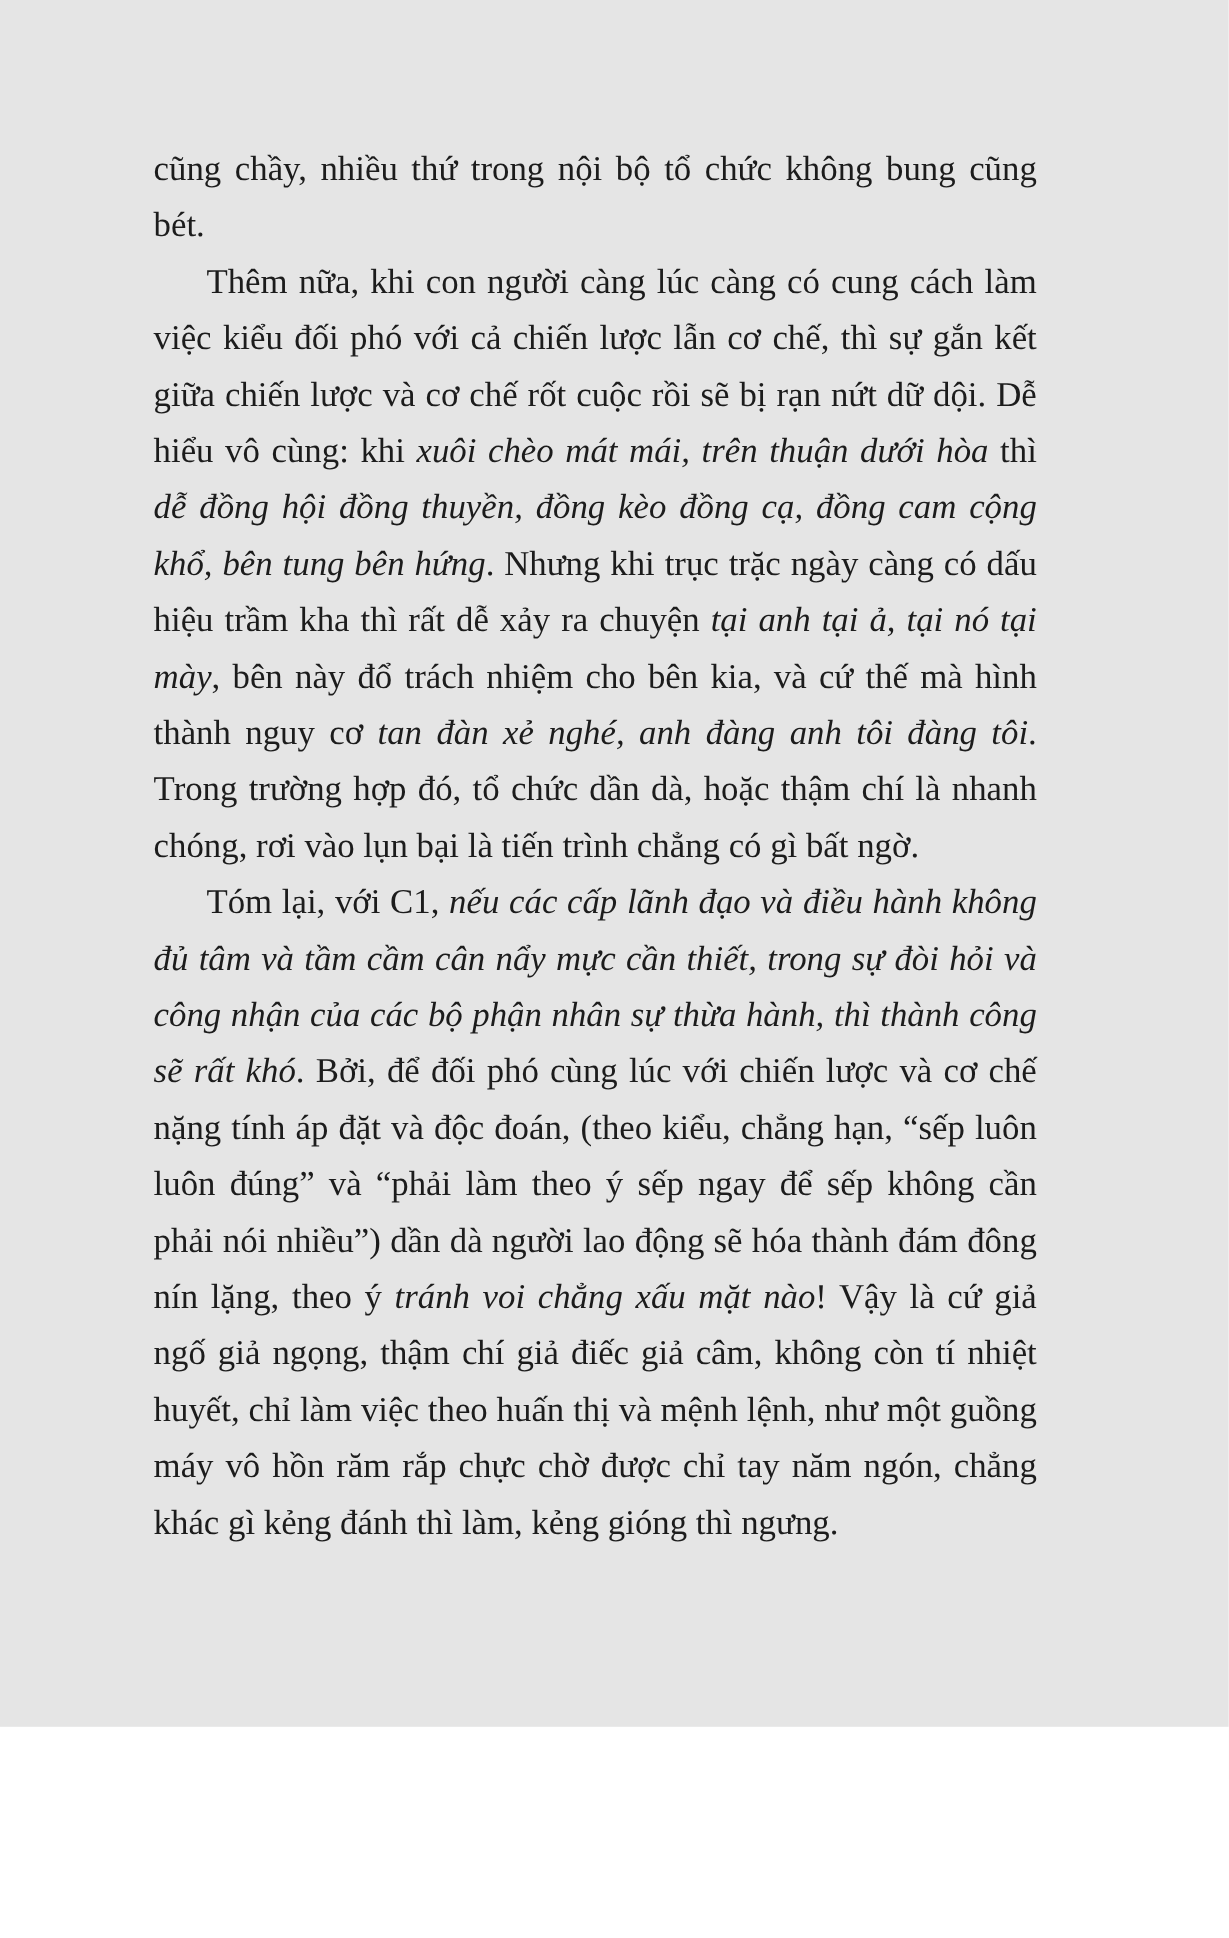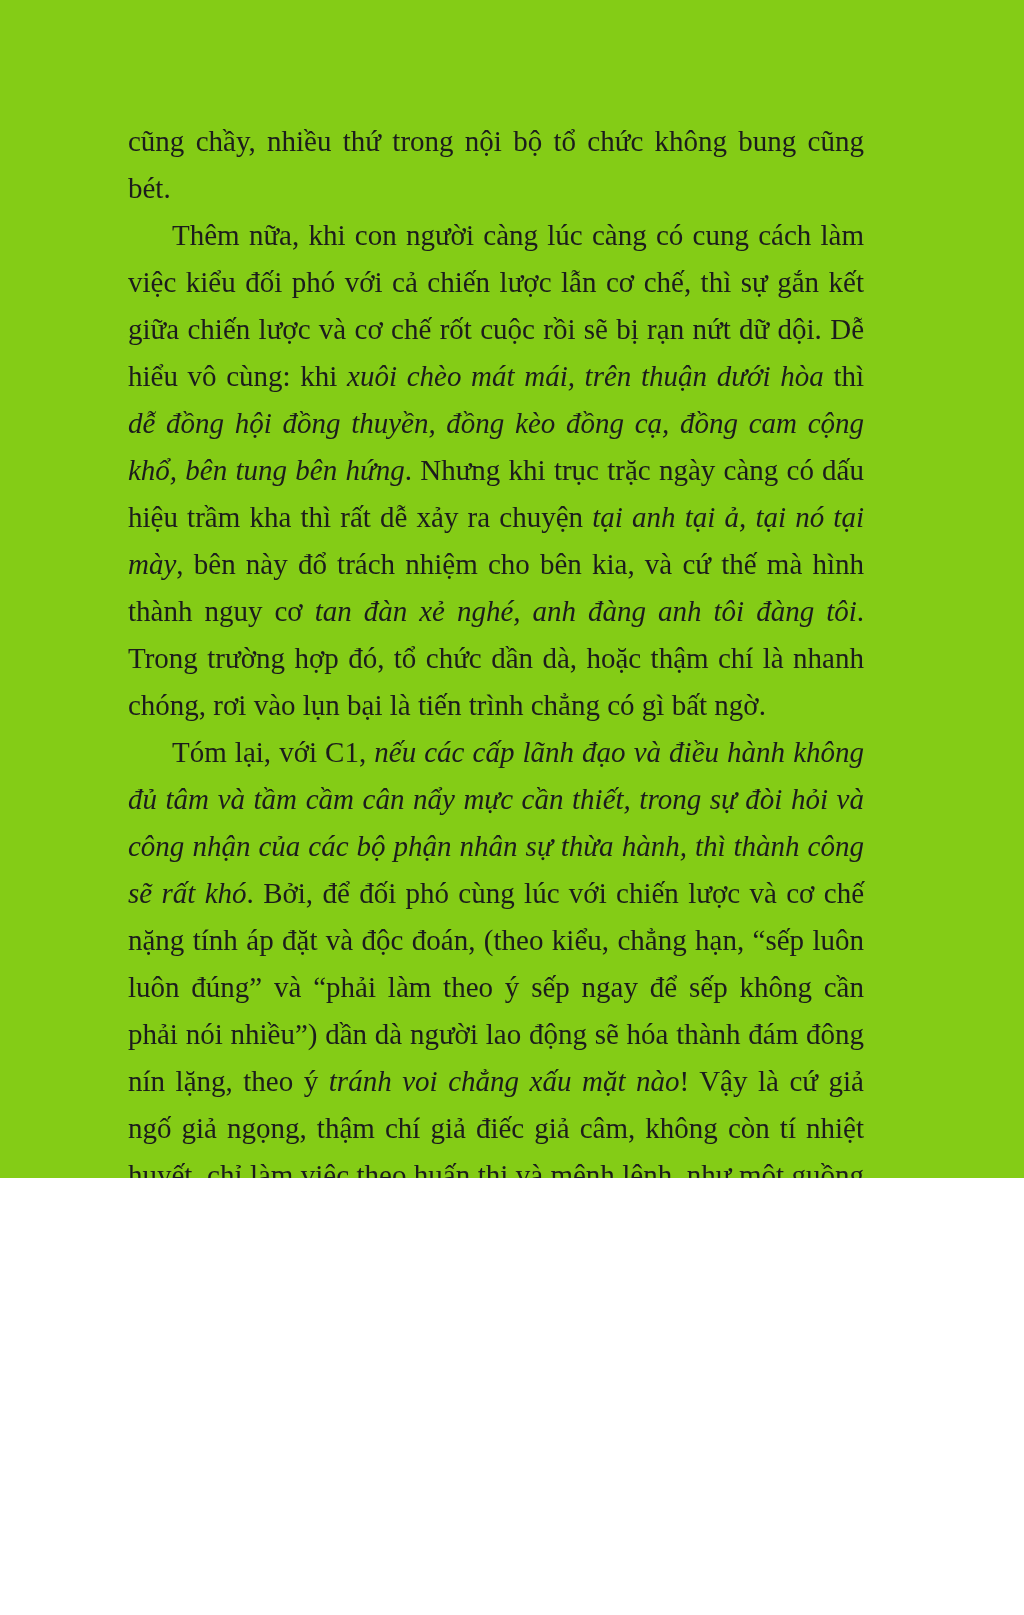--- a/index.html
+++ b/index.html
@@ -5,22 +5,22 @@
   * { margin: 0; padding: 0; box-sizing: border-box; }
   html, body {
     width: 1024px;
     height: 1615px;
     background: #ffffff;
     font-family: "Liberation Serif", "DejaVu Serif", serif;
   }
   .page {
     position: relative;
     width: 1024px;
-    height: 1178px;
-    background: #84cc16;
+    height: 1439px;
+    background: #e5e5e5;
     overflow: hidden;
   }
   .text-block {
     position: absolute;
     left: 128px;
     top: 118px;
     width: 736px;
     color: #1c1c1c;
     font-size: 29px;
     line-height: 47px;

